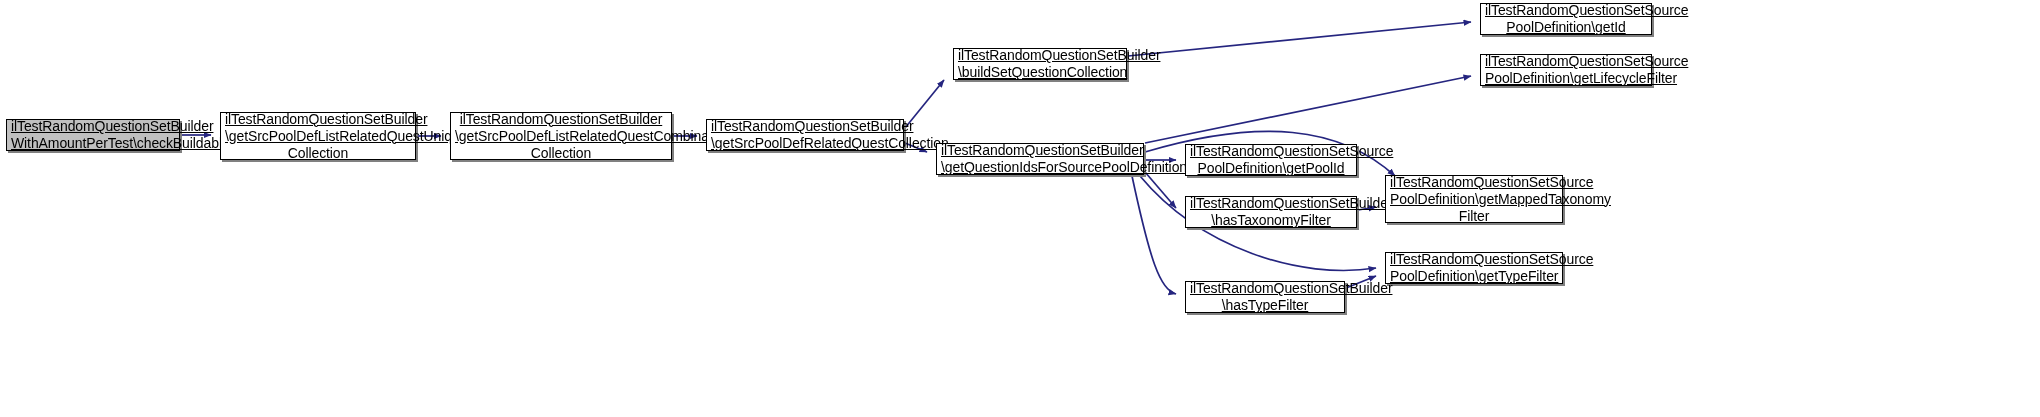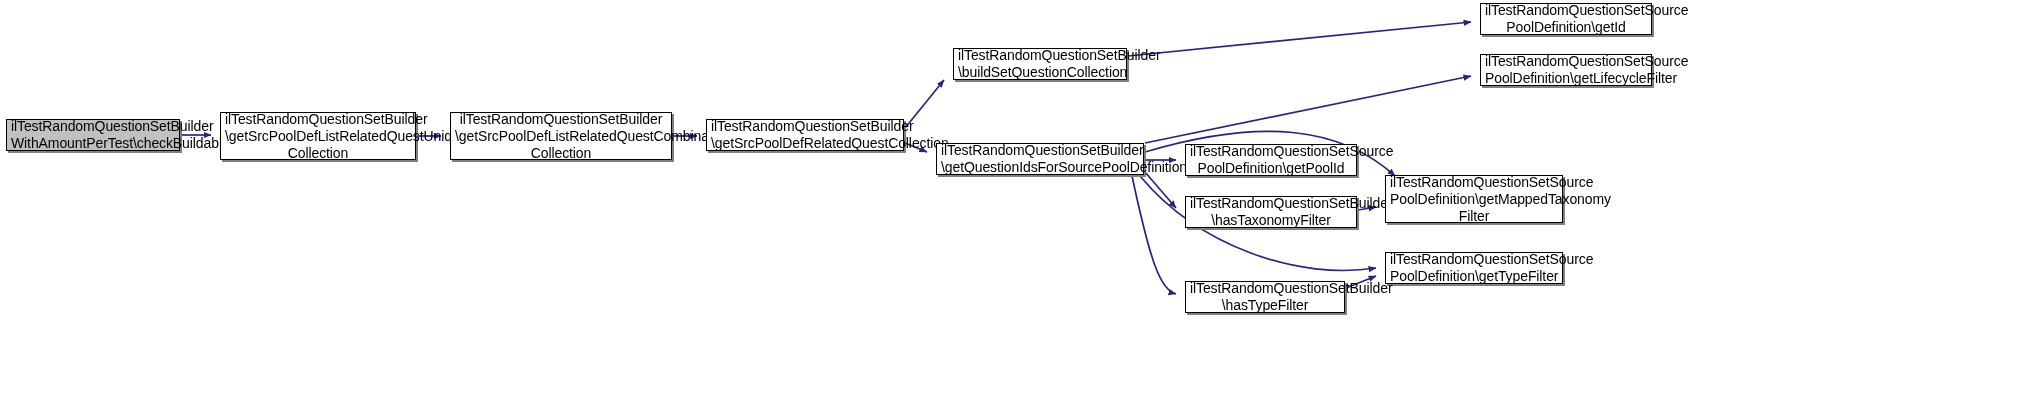--- a/index.html
+++ b/index.html
@@ -42,20 +42,21 @@
     white-space: pre-line;
     padding: 2px 4px;
     z-index: 3;
   }
   .node.root {
     background: #c0c0c0;
   }
   .node-label {
     display: block;
     width: 100%;
+    text-decoration: underline;
   }
 </style>
 </head>
 <body>
 
 <div id="canvas">
 
   <svg id="edge-layer" viewBox="0 0 2040 417" xmlns="http://www.w3.org/2000/svg">
     <defs>
       <marker id="arrow" markerWidth="9" markerHeight="9" refX="7.5" refY="3.2" orient="auto" markerUnits="userSpaceOnUse">

